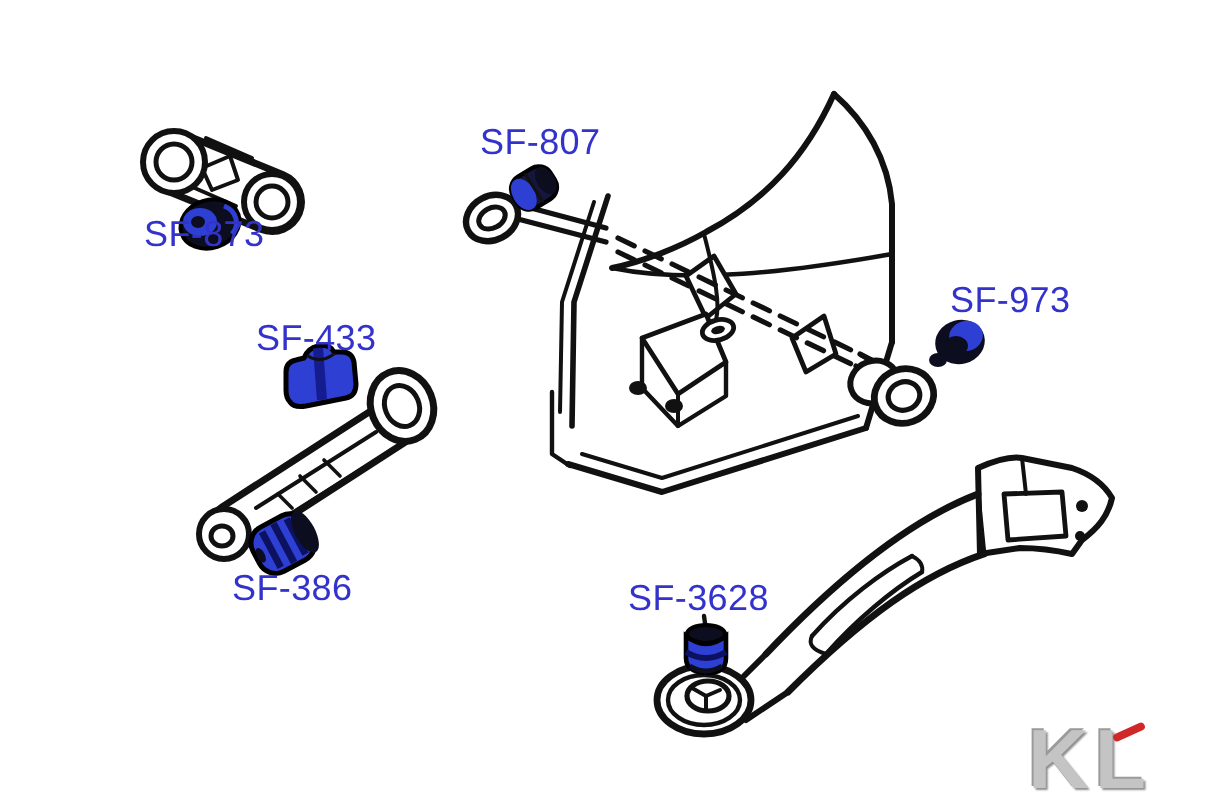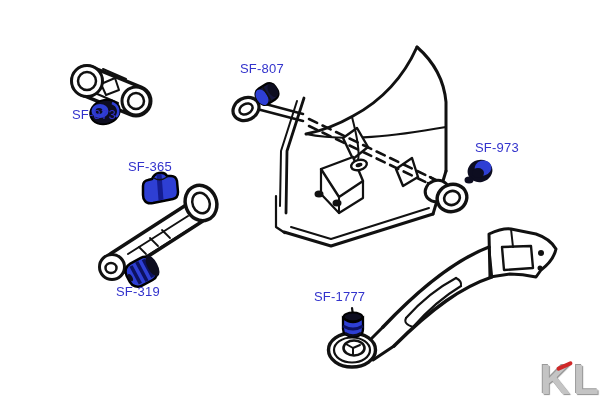--- a/index.html
+++ b/index.html
@@ -17,28 +17,27 @@
     background:var(--background);
     font-family:"Liberation Sans", sans-serif;
   }
   .stage svg{position:absolute;left:0;top:0;}
   
   .st{stroke:var(--line-black);fill:none;stroke-linecap:round;stroke-linejoin:round;}
   .wf{fill:#ffffff;}
   .bb{fill:var(--bushing-blue);}
   .bd{fill:var(--bushing-dark);}
   .part-label{
-    position:absolute;color:var(--label-blue);font-size:13px;line-height:1;
+    position:absolute;color:var(--label-blue);font-size:18px;line-height:1;
     letter-spacing:0.2px;white-space:nowrap;
   }
   .wm-kl{
     position:absolute;left:514px;top:359px;font-size:42px;line-height:1;
     font-weight:800;letter-spacing:3px;color:var(--watermark-gray);
     text-shadow:-1px -1px 0 #9a9a9a, 1px 1px 1px #8f8f8f;
-    margin-left:26px;
   }
   .wm-tick{
     position:absolute;left:556px;top:364px;width:17px;height:4px;border-radius:2px;
     background:var(--watermark-red);transform:rotate(-24deg);
   }
   .wm-racing{
     position:absolute;left:497px;top:377px;font-size:17px;line-height:1;
     font-style:italic;font-weight:800;color:var(--watermark-red);letter-spacing:0.5px;
     text-shadow:-1px -1px 0 #fff,1px -1px 0 #fff,-1px 1px 0 #fff,1px 1px 0 #fff;
   }
@@ -171,21 +170,21 @@
       <path class="st" stroke-width="2.2" d="M352,308 L353,315"></path>
       <ellipse class="bd" cx="353" cy="317" rx="9.5" ry="4.5" stroke="#000" stroke-width="2"></ellipse>
       <path class="bb" stroke="#000" stroke-width="2.3" d="M343,318 L343,329 Q343,336 353,336.5 Q363,337 363,329 L363,318 Q358,322 353,322 Q348,322 343,318 Z"></path>
       <path d="M343,326 Q353,332 363,326" stroke="#0c1160" stroke-width="3" fill="none"></path>
       <path d="M345,333 Q353,338 361,333" stroke="#0d0d20" stroke-width="2.5" fill="none"></path>
     </g>
   </svg>
 
   <div class="part-label" style="left:72px;top:108px">SF-873</div>
   <div class="part-label" style="left:240px;top:62px">SF-807</div>
-  <div class="part-label" style="left:128px;top:160px">SF-365</div>
+  <div class="part-label" style="left:128px;top:160px">SF-433</div>
   <div class="part-label" style="left:475px;top:141px">SF-973</div>
-  <div class="part-label" style="left:116px;top:285px">SF-319</div>
-  <div class="part-label" style="left:314px;top:290px">SF-1777</div>
+  <div class="part-label" style="left:116px;top:285px">SF-386</div>
+  <div class="part-label" style="left:314px;top:290px">SF-3628</div>
 
   <div class="wm-kl">KL</div>
   <div class="wm-tick"></div>
 
 </div>
 
 </body></html>

